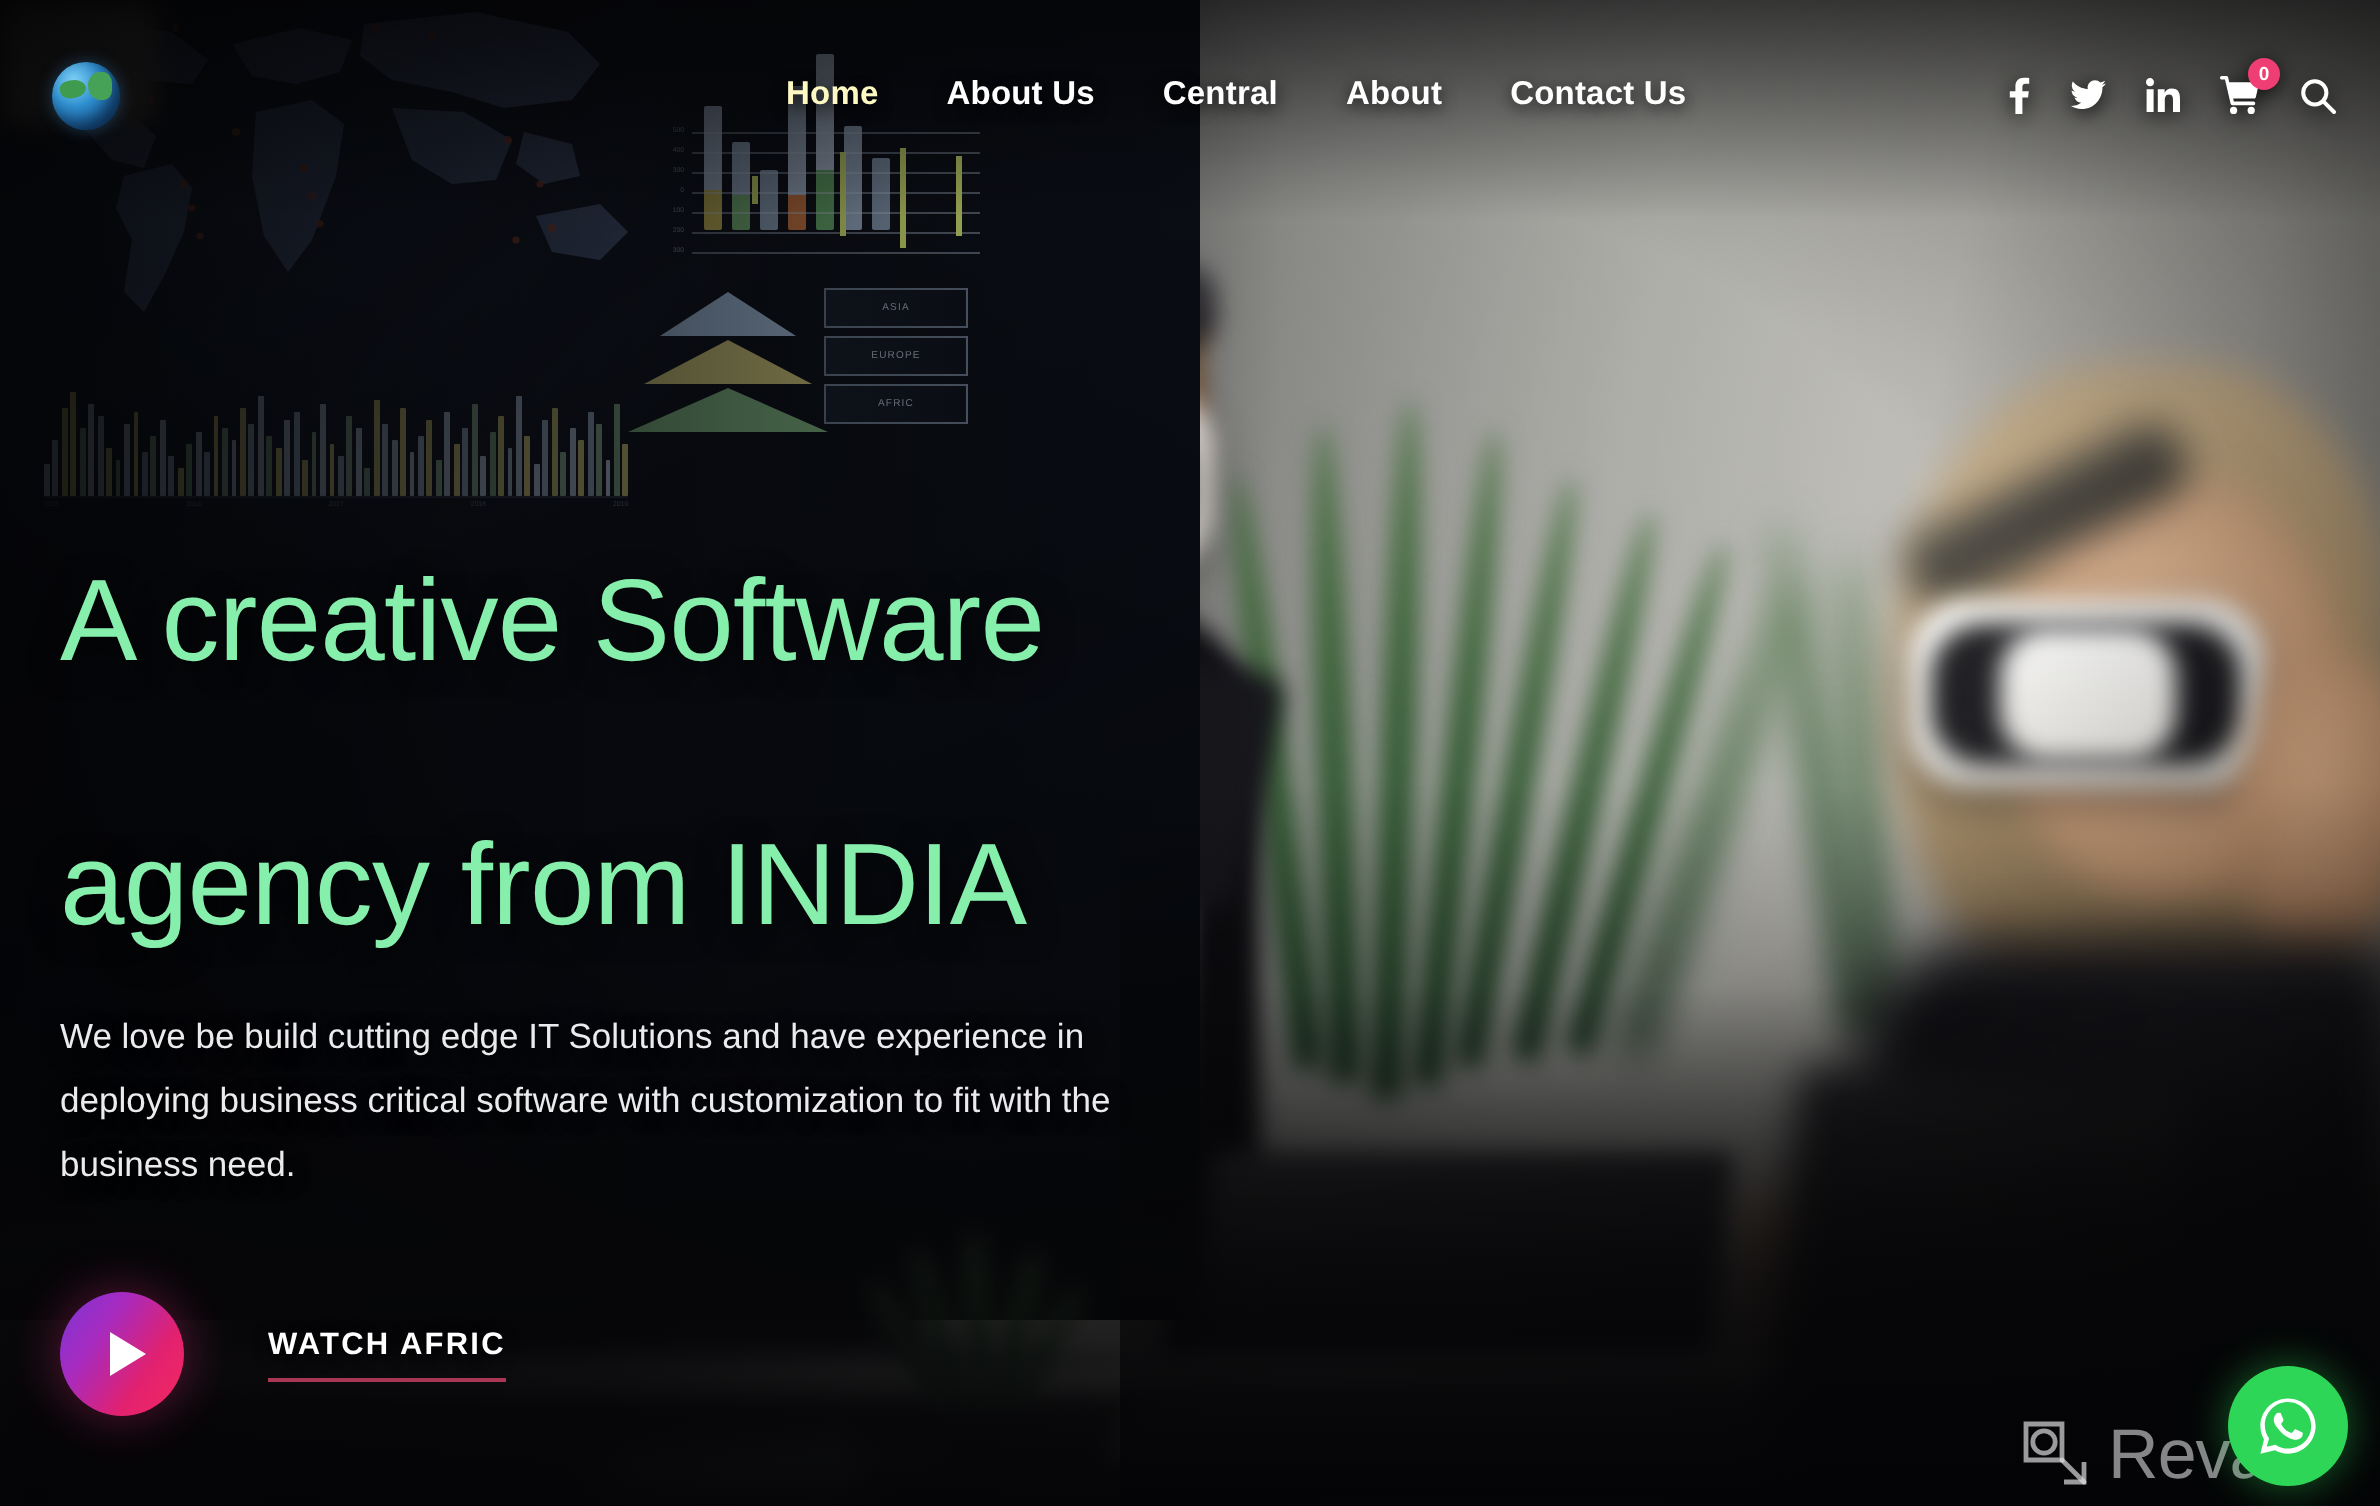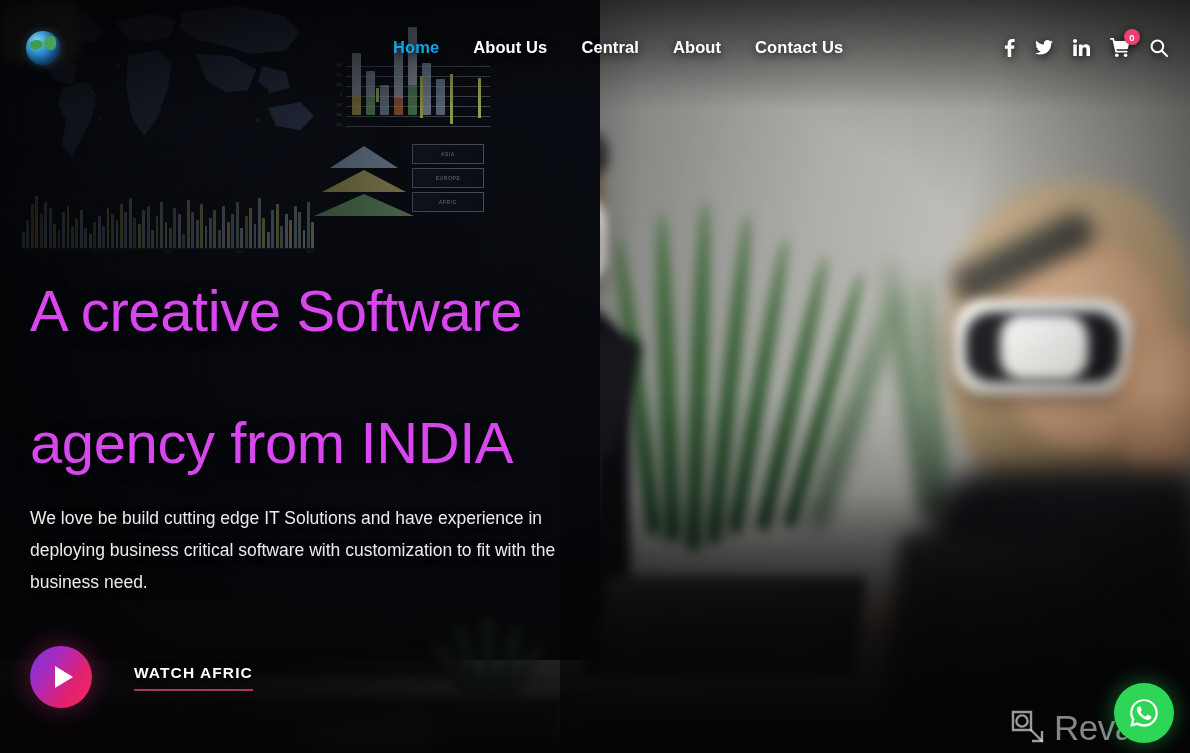--- a/index.html
+++ b/index.html
@@ -314,40 +314,40 @@
   }
   .logo-text .l1 { font-size:22px; font-weight:400; letter-spacing:.2px; display:block; }
   .logo-text .l2 { font-size:22px; font-weight:400; letter-spacing:.2px; display:block; }
 
   nav { display:flex; align-items:center; gap:0; margin-left:100px; }
   nav a {
     color:#ffffff; text-decoration:none; font-size:16.5px; font-weight:700;
     padding:0 17px; letter-spacing:.1px; text-shadow:0 2px 8px rgba(0,0,0,.8);
     white-space:nowrap;
   }
-  nav a.active { color:#0ea5e9; }
+  nav a.active { color:#fef9c3; }
 
   .header-right {
     margin-left:auto; margin-right:22px; display:flex; align-items:center; gap:20px;
   }
   .hicon {
     color:#fff; display:flex; align-items:center; justify-content:center;
     position:relative; filter:drop-shadow(0 2px 5px rgba(0,0,0,.8));
   }
   .cart-badge {
     position:absolute; top:-9px; right:-10px; min-width:16px; height:16px;
     background:#ef3e73; color:#fff; border-radius:50%;
     font-size:9.5px; font-weight:700; display:flex; align-items:center; justify-content:center;
     padding:0 3px;
   }
 
   
   .hero-content { position:absolute; left:30px; top:278px; width:620px; z-index:30; }
   h1.hero-title {
-    color:#d946ef; font-size:58px; line-height:66px; font-weight:400;
+    color:#86efac; font-size:58px; line-height:66px; font-weight:400;
     letter-spacing:-.4px; text-shadow:0 3px 16px rgba(0,0,0,.75);
   }
   p.hero-sub {
     margin-top:26px; color:#ebebee; font-size:17.5px; line-height:32px;
     font-weight:400; max-width:575px; text-shadow:0 2px 10px rgba(0,0,0,.8);
   }
   .cta-row { margin-top:48px; display:flex; align-items:center; gap:42px; }
   .play-btn {
     width:62px; height:62px; border-radius:50%;
     background:linear-gradient(125deg,#7b35d6 0%,#a62bc0 32%,#e2216f 68%,#f5295f 100%);

